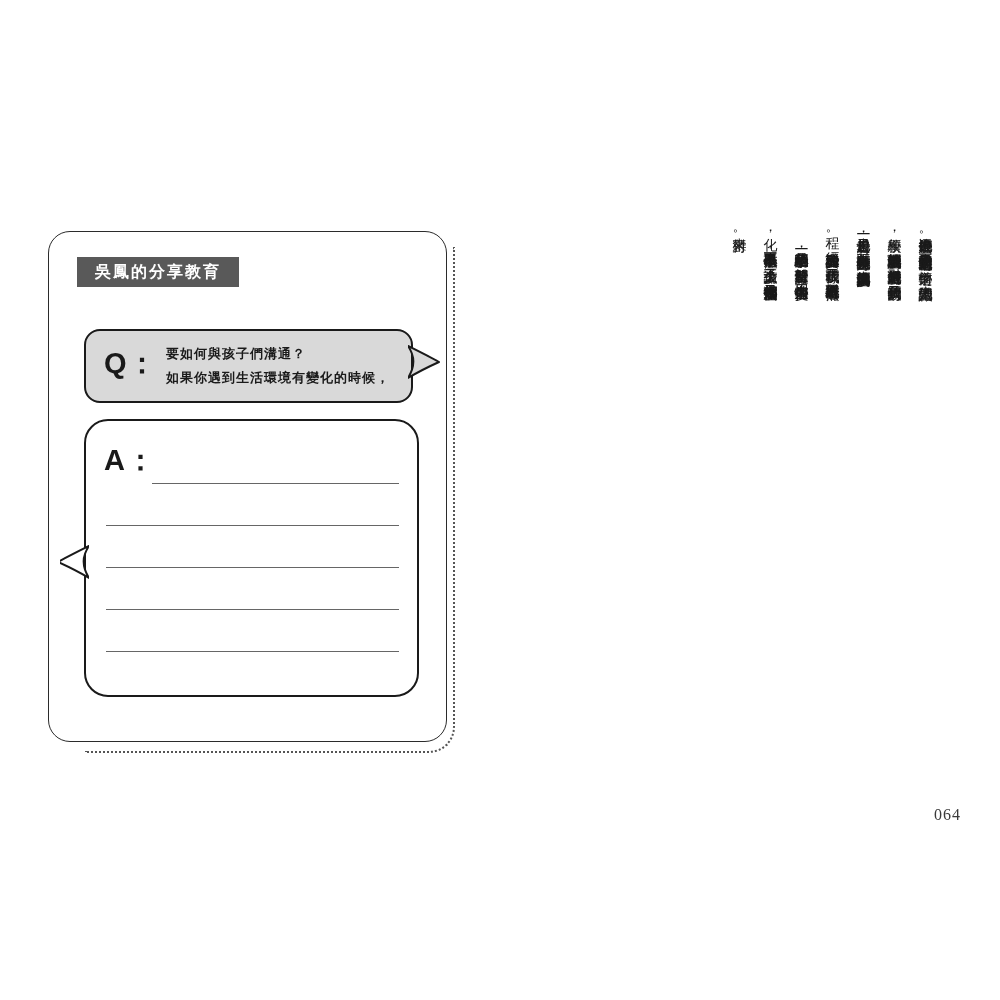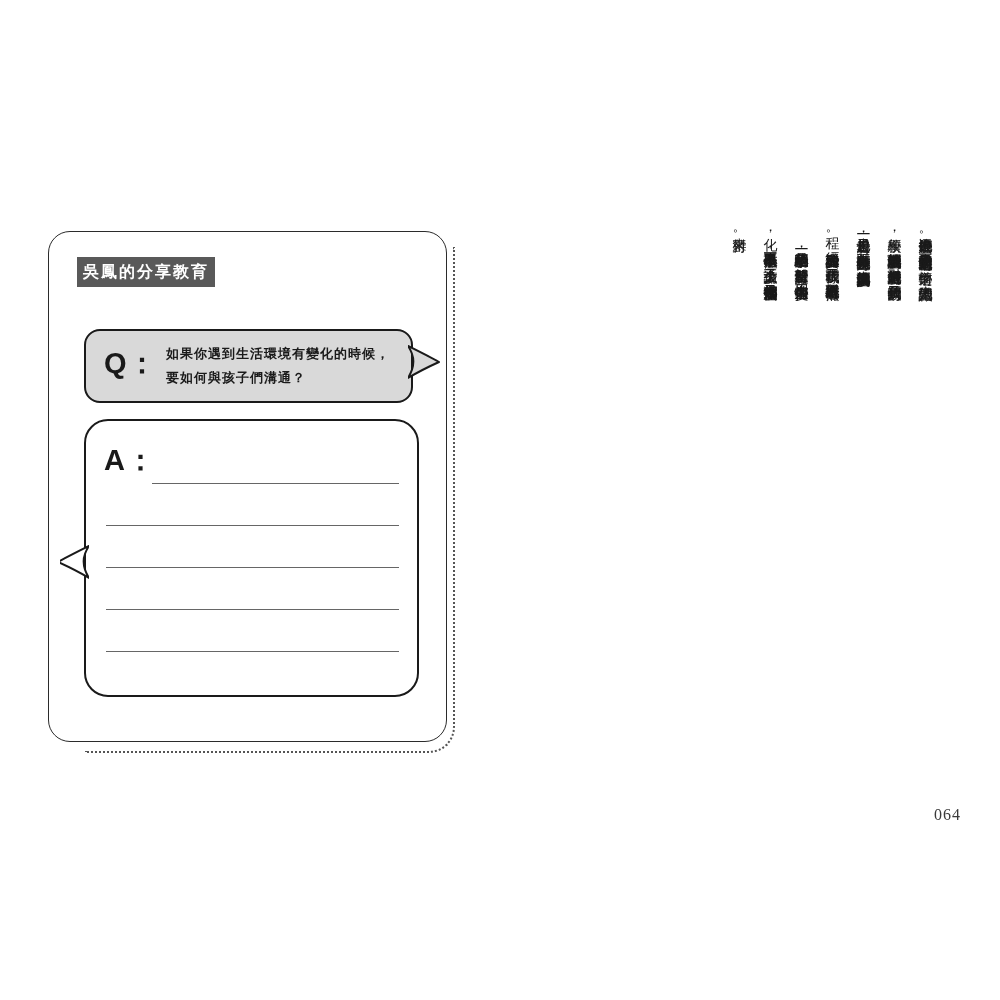--- a/index.html
+++ b/index.html
@@ -10,21 +10,21 @@
   .dotted-shadow{position:absolute;left:85px;top:247px;width:368px;height:504px;
 Type:none;
         border-right:2px dotted #555;border-bottom:2px dotted #555;
         border-bottom-right-radius:26px;}
 
   
   .card{position:absolute;left:48px;top:231px;width:397px;height:509px;
         background:#ffffff;border:1.5px solid #2b2b2b;border-radius:22px;}
 
   .card-title{position:absolute;left:28px;top:25px;height:30px;line-height:30px;
-        padding:0 6px;background:#595959;color:#ffffff;font-size:16px;font-weight:bold;
+        padding:0 18px;background:#595959;color:#ffffff;font-size:16px;font-weight:bold;
         letter-spacing:2px;white-space:nowrap;}
 
   
   .q-bubble{position:absolute;left:35px;top:97px;width:329px;height:74px;
         background:#d9d9d9;border:2px solid #1a1a1a;border-radius:16px;box-sizing:border-box;}
   .q-label{position:absolute;left:18px;top:50%;transform:translateY(-54%);
         font-size:29px;font-weight:bold;letter-spacing:1px;}
   .q-text{position:absolute;left:80px;top:11px;font-size:13px;font-weight:bold;
         line-height:24px;letter-spacing:1px;white-space:nowrap;}
   .q-tail{position:absolute;right:-30px;top:14px;}
@@ -59,22 +59,22 @@
 
   <div class="dotted-shadow"></div>
 
   <div class="card">
 
     <div class="card-title">吳鳳的分享教育</div>
 
     <div class="q-bubble">
       <span class="q-label">Q：</span>
       <div class="q-text">
+        <div>要如何與孩子們溝通？</div>
         <div>如果你遇到生活環境有變化的時候，</div>
-        <div>要如何與孩子們溝通？</div>
       </div>
       <svg class="q-tail" width="33" height="34" viewBox="0 0 33 34">
         <path d="M0 1 C 12 7, 22 12, 31 17 C 20 22, 10 27, 0 33 C 7 22, 7 11, 0 1 Z" fill="#d9d9d9" stroke="#1a1a1a" stroke-width="2" stroke-linejoin="round"></path>
       </svg>
     </div>
 
     <div class="a-box">
       <span class="a-label">A：</span>
       <div class="a-line a-line1"></div>
       <div class="a-line a-line2"></div>

